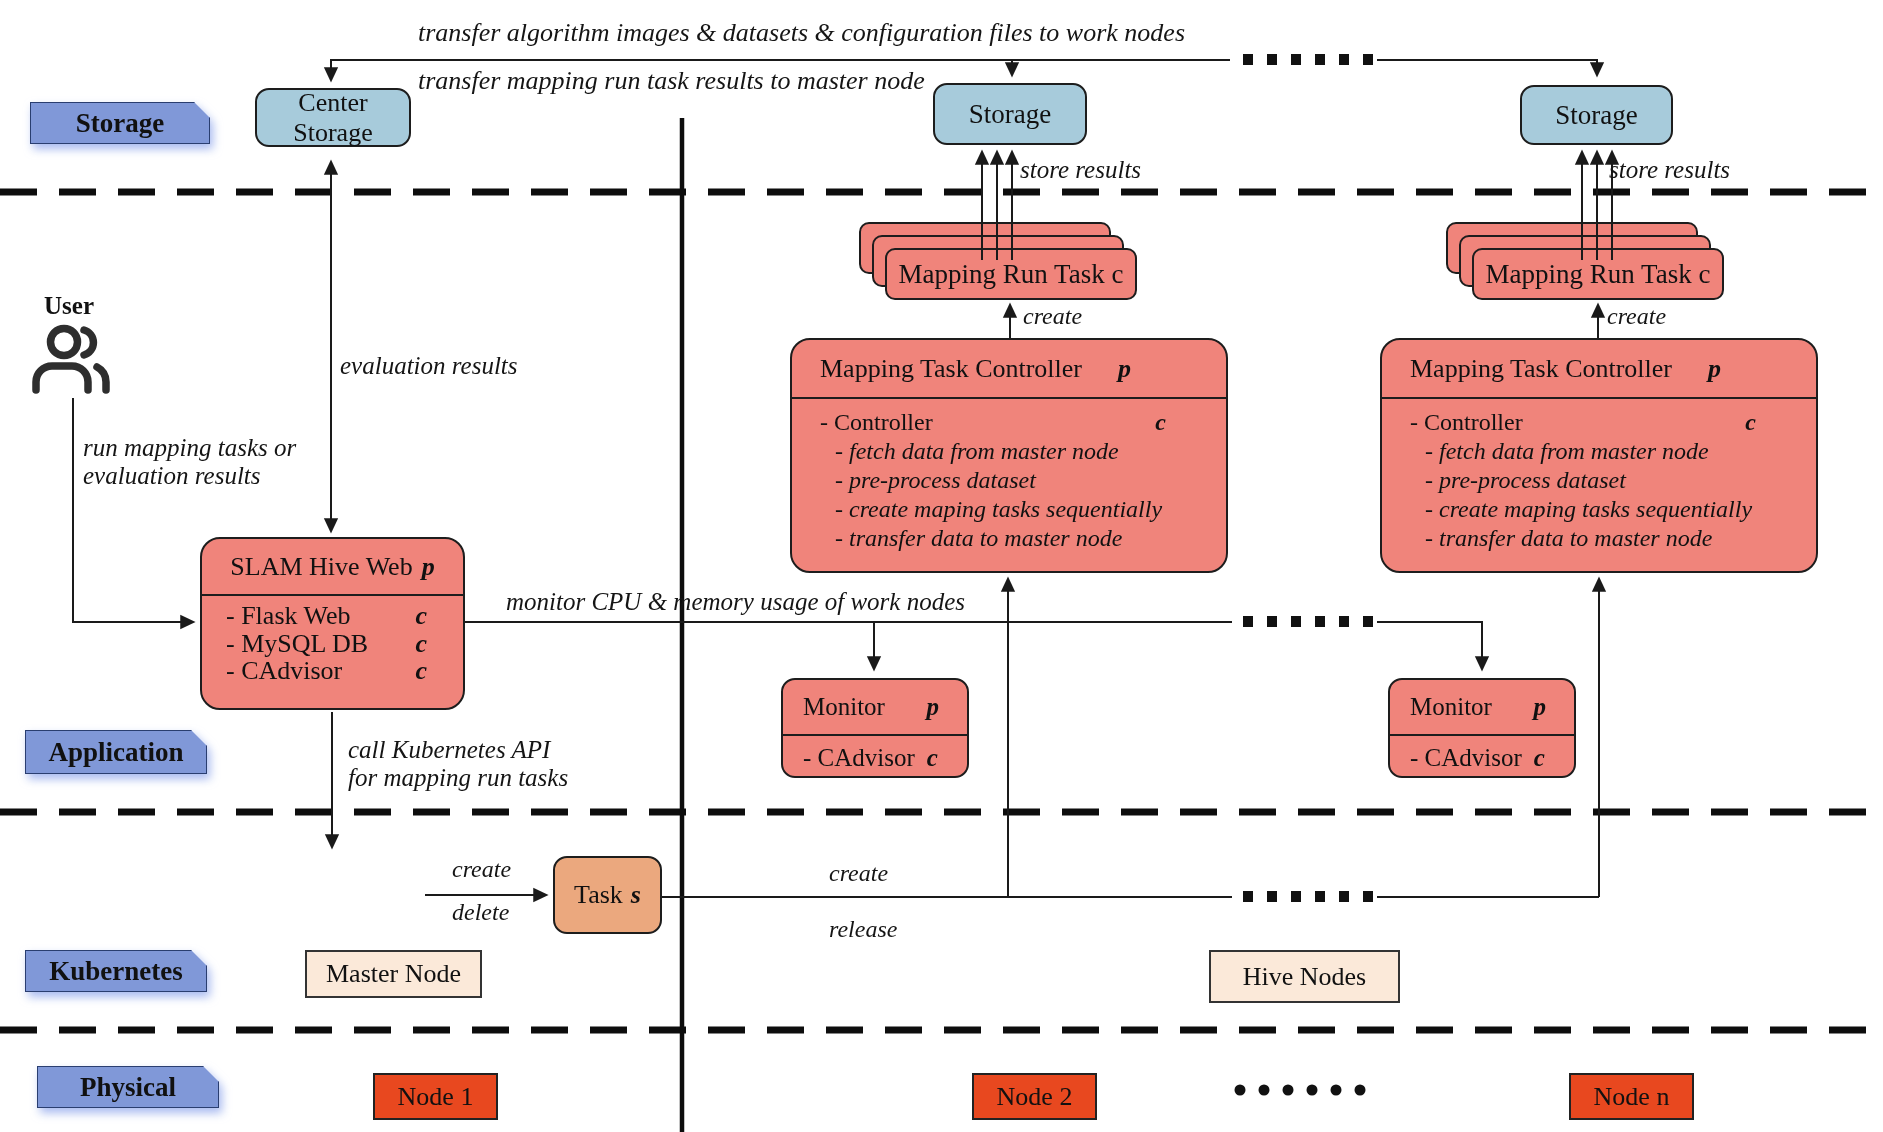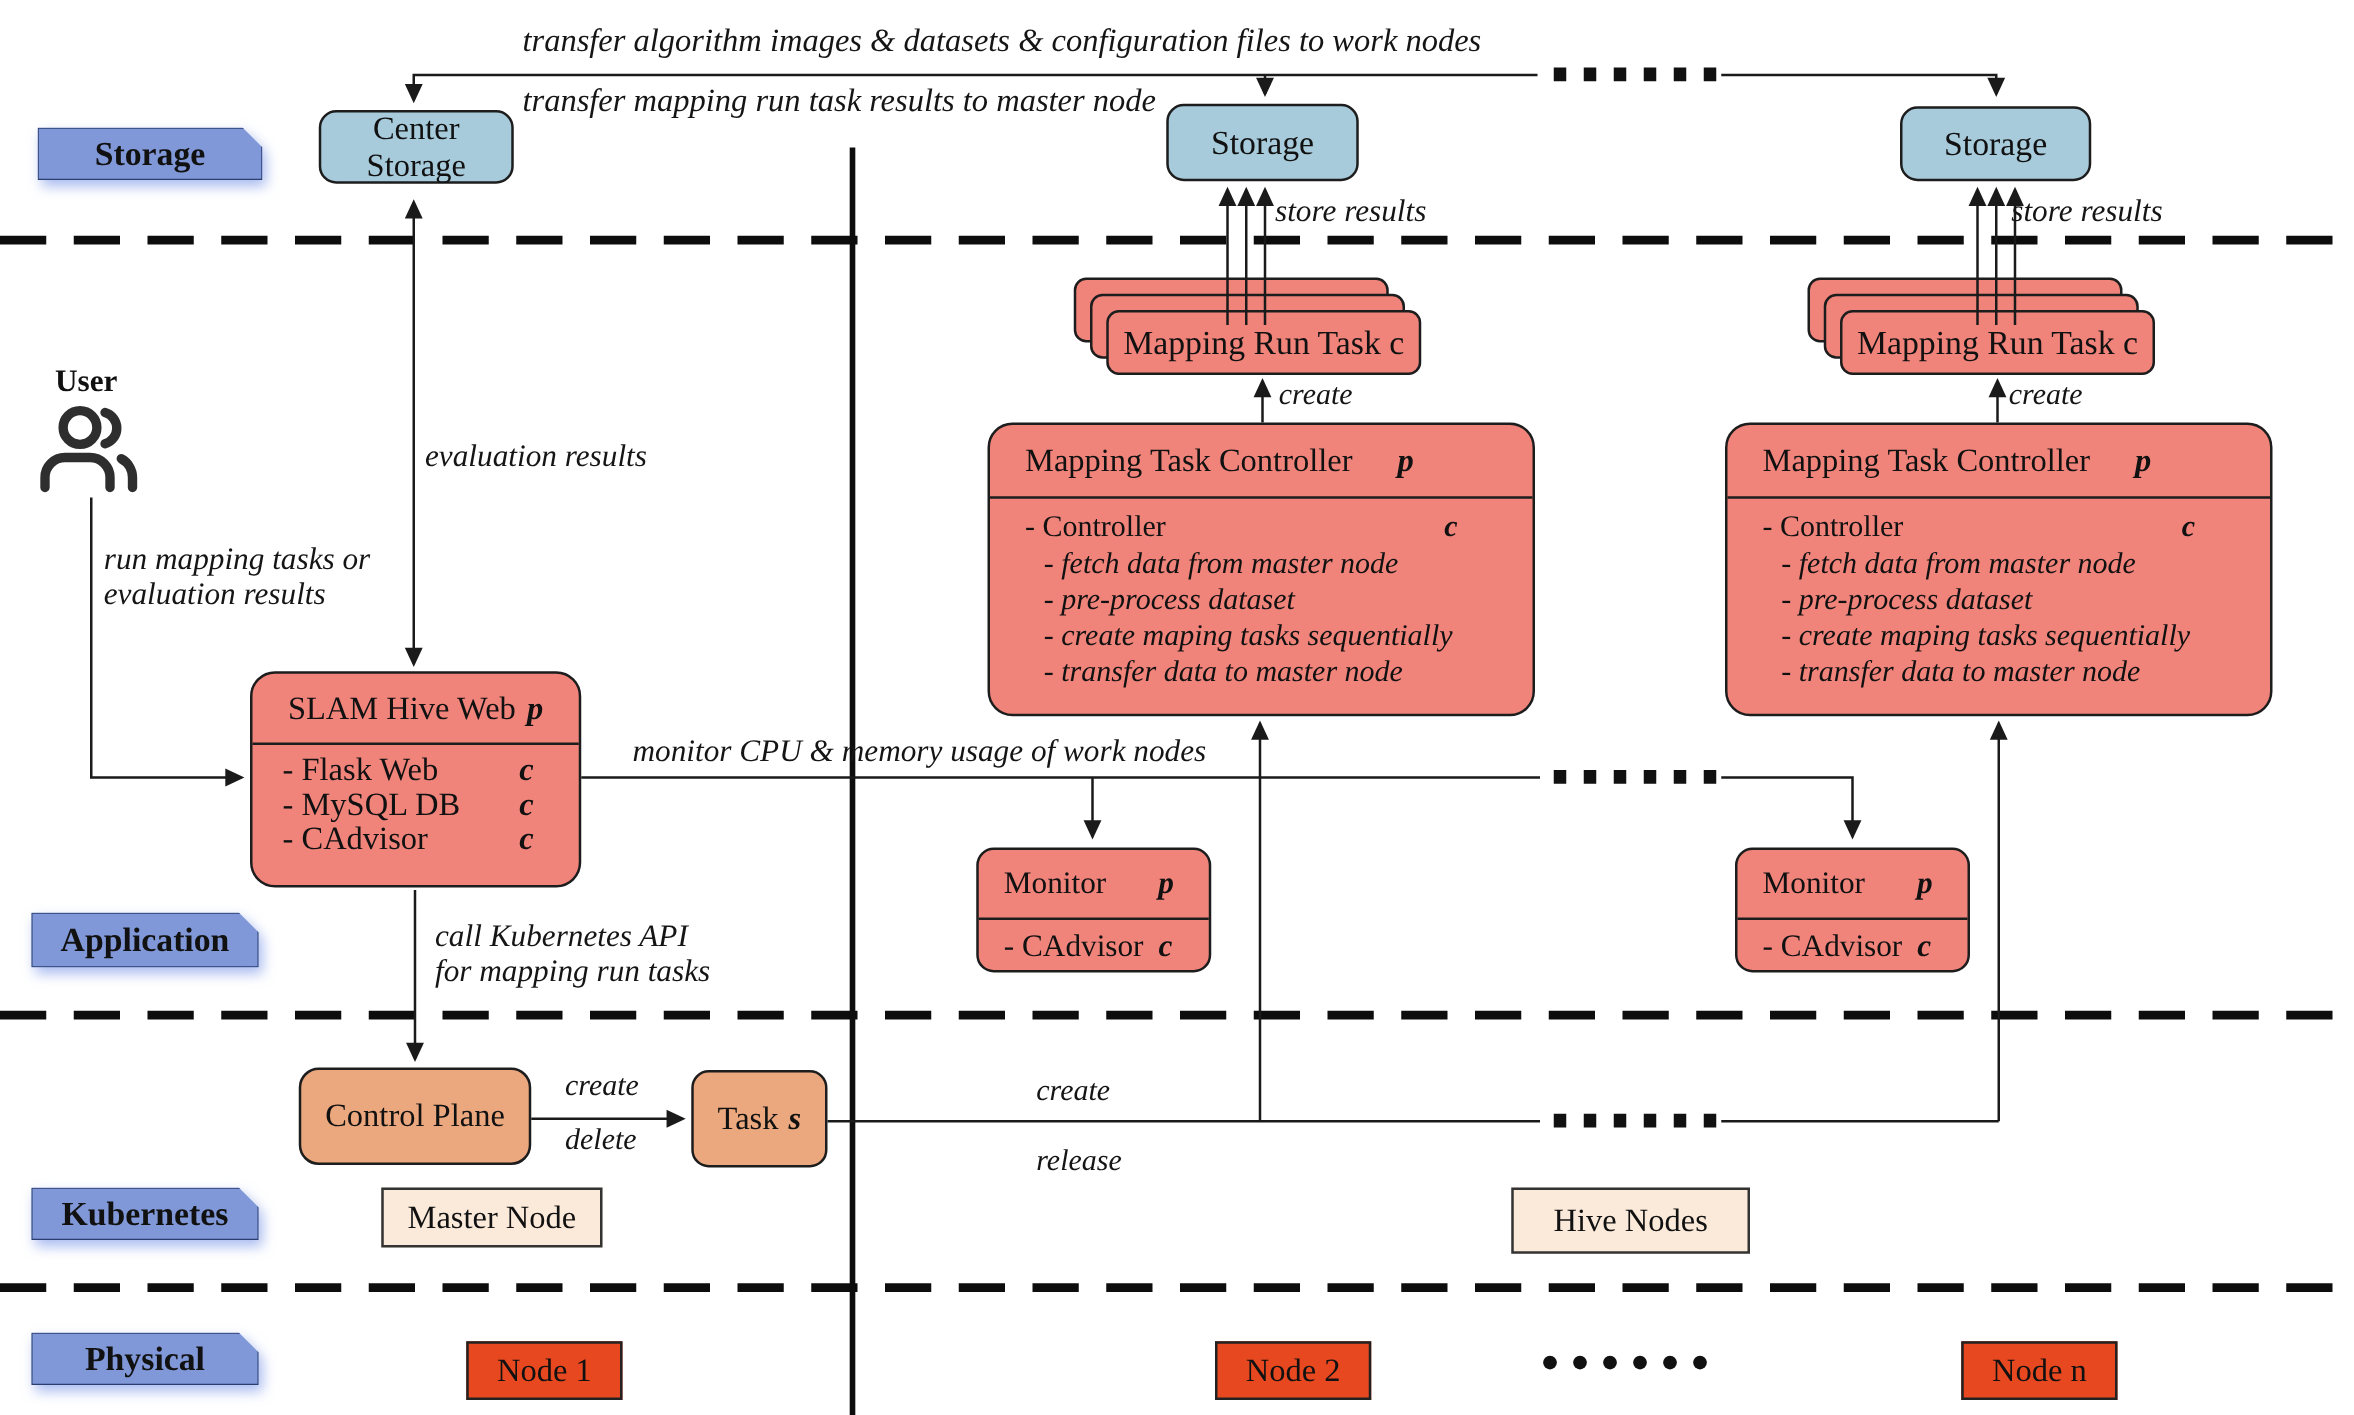--- a/index.html
+++ b/index.html
@@ -162,21 +162,21 @@
   <div class="layerwrap" style="left:30px;top:102px;width:178px;height:40px;">
     <div class="layer" style="width:178px;height:40px;">Storage</div>
     </div>
   <div class="layerwrap" style="left:25px;top:730px;width:180px;height:42px;">
     <div class="layer" style="width:180px;height:42px;">Application</div>
     </div>
   <div class="layerwrap" style="left:25px;top:950px;width:172px;height:40px;">
     <div class="layer" style="width:180px;height:40px;">Kubernetes</div>
     </div>
   <div class="layerwrap" style="left:25px;top:1066px;width:180px;height:40px;">
-    <div class="layer" style="width:180px;height:40px;">Physical</div>
+    <div class="layer" style="width:180px;height:40px;margin-left:12px;">Physical</div>
     </div>
 
 
   <div class="elabel" style="left:418px;top:18px;font-size:26px;">transfer algorithm images &amp; datasets &amp; configuration files to work nodes</div>
   <div class="elabel" style="left:418px;top:66px;font-size:26px;">transfer mapping run task results to master node</div>
 
   <div class="box bluebox center" style="left:255px;top:88px;width:156px;height:59px;font-size:26px;line-height:30px;">
     <div>
         <div>Center</div>
          <div>Storage</div>
@@ -278,21 +278,20 @@
     <div class="mon-title">
       <span>Monitor</span>
       <span class="badge">p</span>
     </div>
     <div class="mon-item">
       <span>- CAdvisor</span>
       <span class="badge">c</span>
     </div>
   </div>
 
-  <div class="box peach center f26" style="left:239px;top:854px;width:186px;height:78px;">Control Plane</div>
   <div class="elabel f24" style="left:452px;top:856px;">create</div>
   <div class="elabel f24" style="left:452px;top:899px;">delete</div>
   <div class="box peach center f26" style="left:553px;top:856px;width:109px;height:78px;border-radius:14px;gap:8px;">
     <span>Task</span>
     <span class="badge">s</span>
   </div>
   <div class="elabel f24" style="left:829px;top:860px;">create</div>
   <div class="elabel f24" style="left:829px;top:916px;">release</div>
 
   <div class="box cream center f26" style="left:305px;top:950px;width:177px;height:48px;border-color:#333;">Master Node</div>

